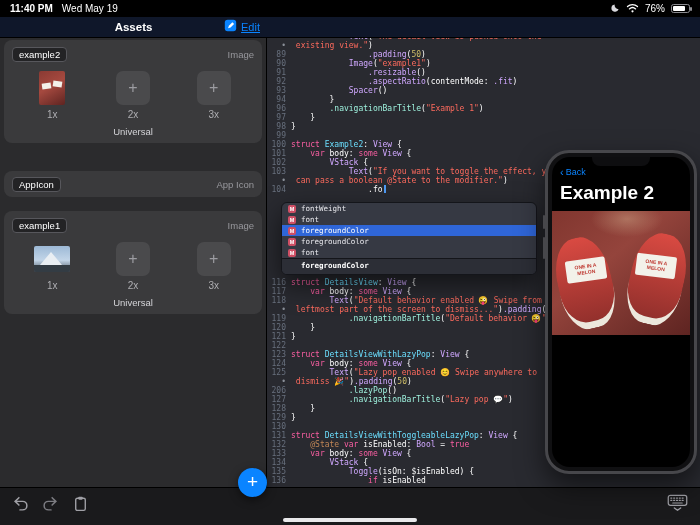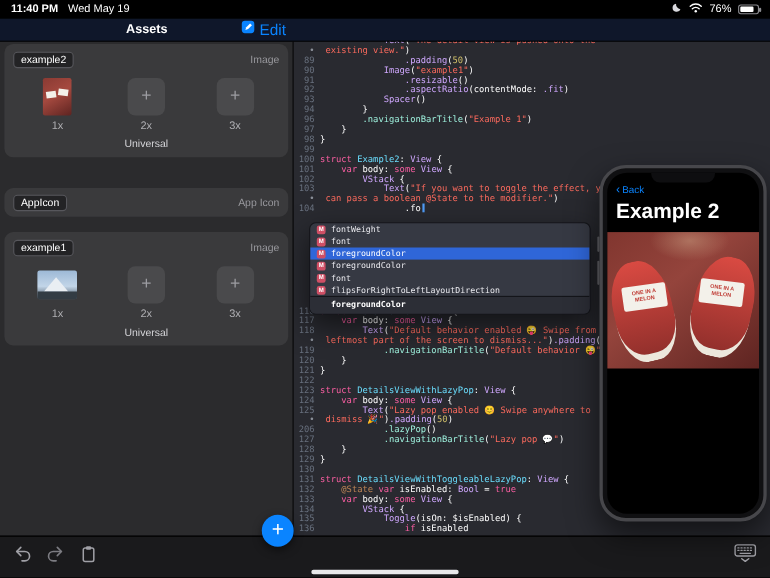--- a/index.html
+++ b/index.html
@@ -16,21 +16,21 @@
   .batt{position:relative;width:19px;height:9px;border:1px solid #8b8b90;border-radius:2.5px;}
   .batt::before{content:'';position:absolute;left:1px;top:1px;bottom:1px;width:72%;background:#fff;border-radius:1px;}
   .batt::after{content:'';position:absolute;right:-3px;top:2px;width:2px;height:4px;background:#8b8b90;border-radius:1px;}
 
   
   .nav{height:21px;background:#0f172a;border-bottom:1px solid #000;display:flex;flex-shrink:0;}
   .pane-head-left{width:267px;position:relative;display:flex;align-items:center;justify-content:center;}
   .pane-head-right{flex:1;position:relative;display:flex;align-items:center;justify-content:center;}
   .pane-title{font-size:11.5px;font-weight:bold;color:#fff;}
   .edit-cluster{position:absolute;right:7px;top:0;bottom:0;display:flex;align-items:center;gap:4px;}
-  .edit-label{color:#0a84ff;font-size:14px;}
+  .edit-label{color:#0a84ff;font-size:11px;text-decoration:underline;}
   .done-btn{position:absolute;right:11px;top:0;bottom:0;display:flex;align-items:center;
             color:#0a84ff;font-size:11.5px;font-weight:600;}
   .hdr-icon{position:absolute;top:3px;}
   .hdr-icon.i1{left:42px;}
   .hdr-icon.i2{left:72px;}
 
   
   .main{flex:1;display:flex;min-height:0;position:relative;}
 
   
@@ -296,24 +296,20 @@
               <span class="ac-label">foregroundColor</span>
             </div>
             <div class="ac-row">
               <span class="ac-icon">M</span>
               <span class="ac-label">foregroundColor</span>
             </div>
             <div class="ac-row">
               <span class="ac-icon">M</span>
               <span class="ac-label">font</span>
             </div>
-            <div class="ac-row">
-              <span class="ac-icon">M</span>
-              <span class="ac-label">flipsForRightToLeftLayoutDirection</span>
-            </div>
           </div>
         <div class="ac-detail">
           <span>foregroundColor</span>
         </div>
       </div>
     </div>
 
     <div class="phone">
       <div class="side-btn sb1"></div>
       <div class="side-btn sb2"></div>

